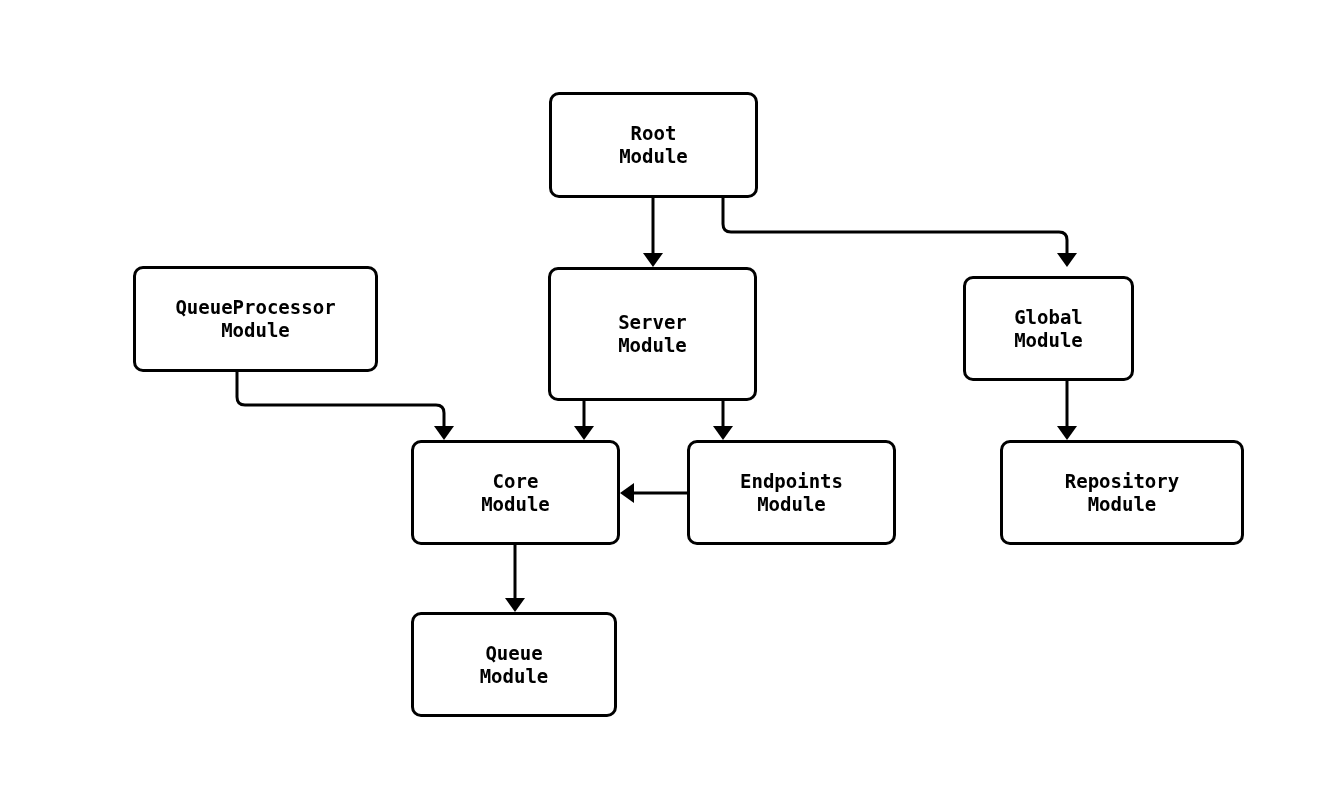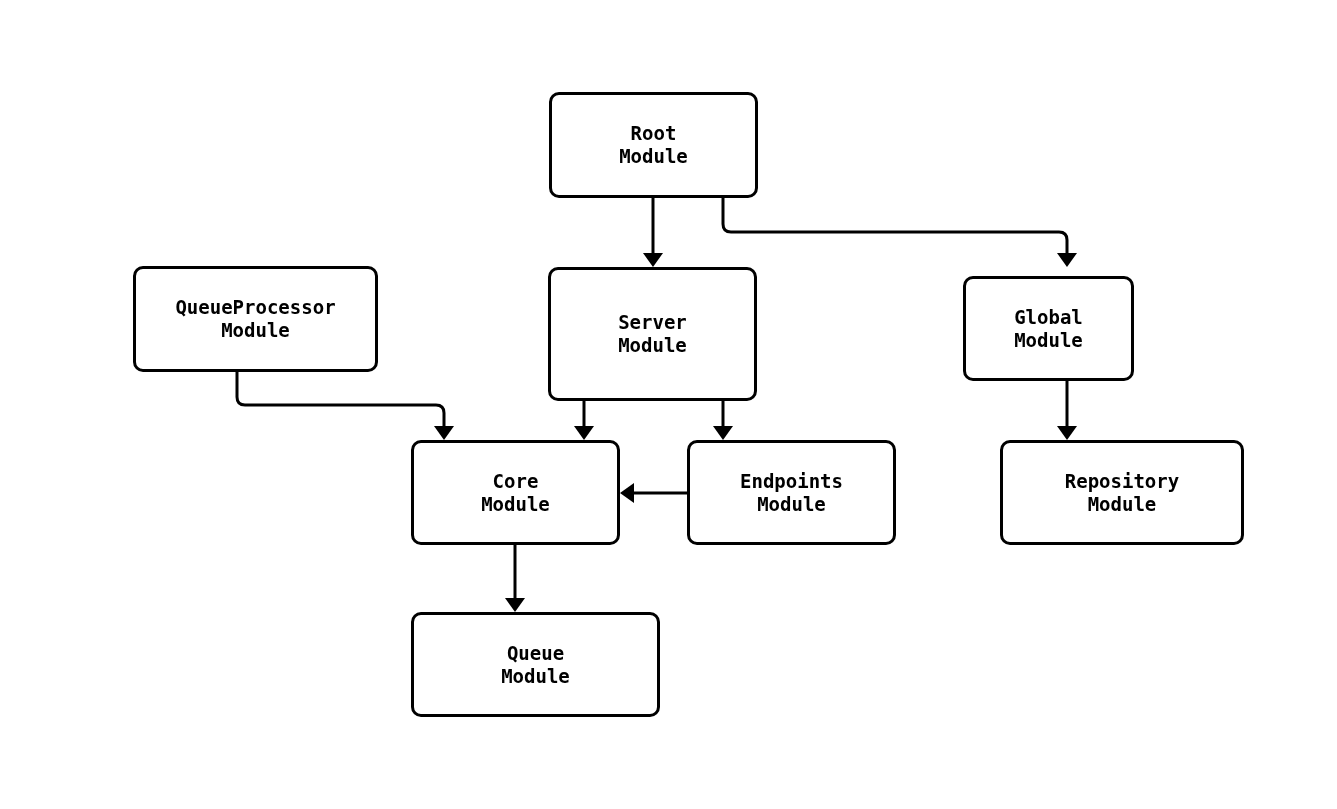--- a/index.html
+++ b/index.html
@@ -83,17 +83,17 @@
 Module</span>
   </div>
   <div class="node" style="left: 687px; top: 440px; width: 209px; height: 105px;">
     <span class="node-label">Endpoints
 Module</span>
   </div>
   <div class="node" style="left: 1000px; top: 440px; width: 244px; height: 105px;">
     <span class="node-label">Repository
 Module</span>
   </div>
-  <div class="node" style="left: 411px; top: 612px; width: 249px; height: 105px;">
+  <div class="node" style="left: 411px; top: 612px; width: 206px; height: 105px;">
     <span class="node-label">Queue
 Module</span>
   </div>
 </div>
 
 </body></html>

